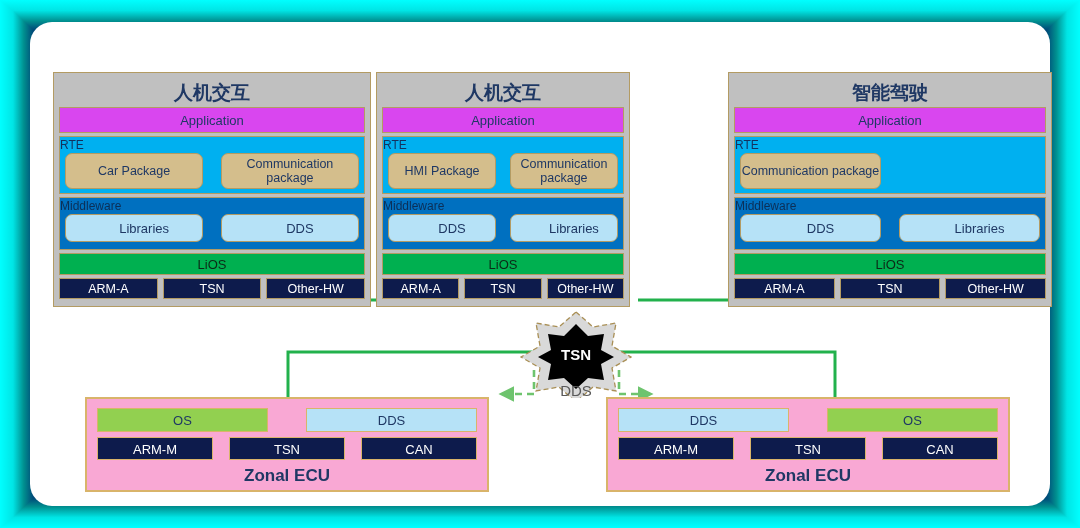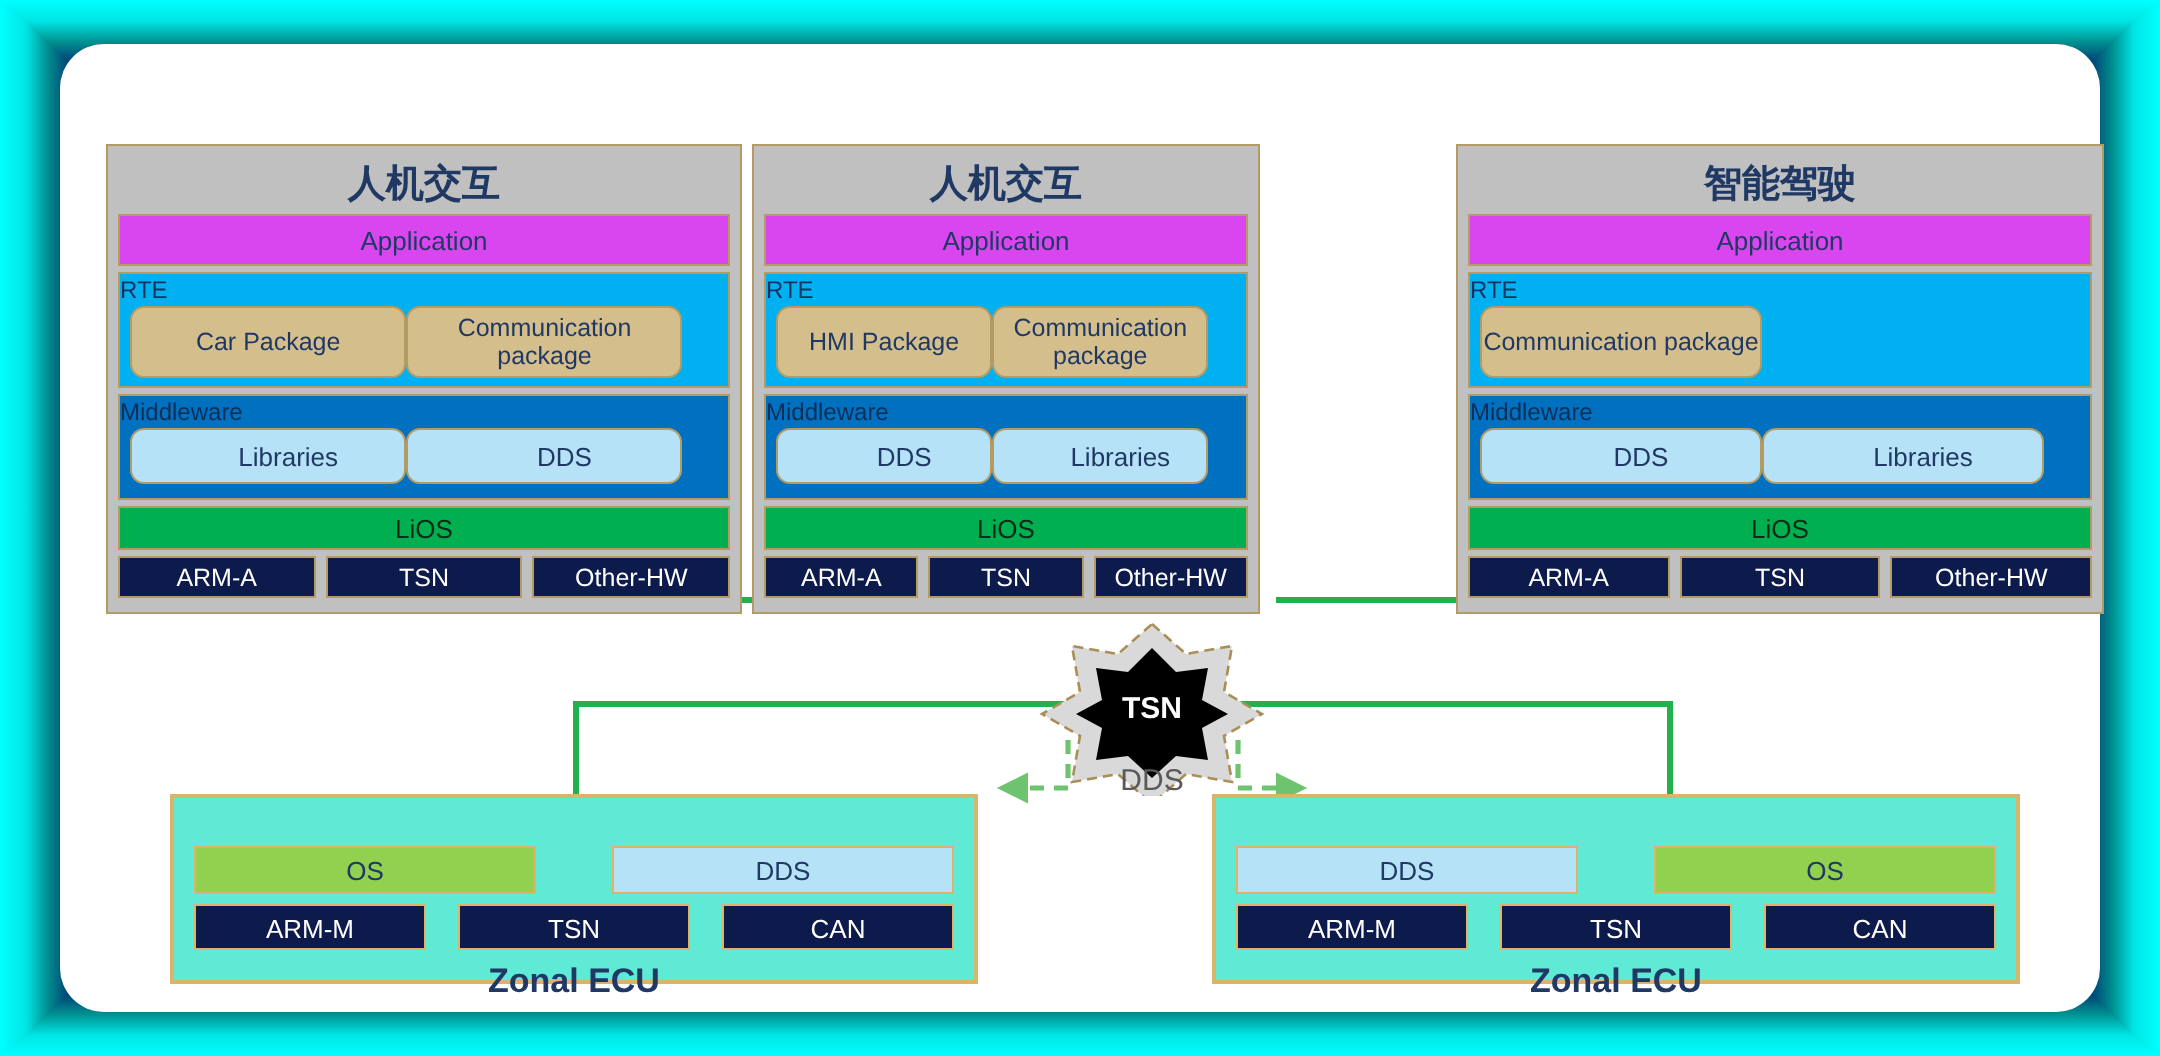--- a/index.html
+++ b/index.html
@@ -37,21 +37,21 @@
     margin-bottom:3px;position:relative;
   }
   .band-app{background:#d946ef;height:26px;line-height:26px;text-align:center;
     font-size:13px;color:#1f3864;}
   .band-rte{background:#00b0f0;height:58px;padding-top:1px;}
   .band-mw{background:#0070c0;height:53px;padding-top:1px;}
   .band-lios{background:#00b050;height:22px;line-height:22px;text-align:center;
     font-size:13px;color:#0b2a17;}
   .band-label{font-size:12px;color:#14325f;height:15px;line-height:15px;}
   .band-label.light{color:#0b2f57;}
-  .sub-row{display:flex;padding:0 5px;border-radius:10px;}
+  .sub-row{display:flex;justify-content:space-between;padding:0 5px;border-radius:10px;}
   .pkg{
     width:47%;height:36px;box-sizing:border-box;
     background:#d4be8c;border:1.2px solid #b39b63;border-radius:7px;
     display:flex;align-items:center;justify-content:center;text-align:center;
     font-size:12.5px;color:#1f3864;line-height:1.15;
   }
   .lib{
     width:47%;height:28px;box-sizing:border-box;
     background:#b6e2f7;border:1.2px solid #b39b63;border-radius:7px;
     display:flex;align-items:center;justify-content:center;
@@ -59,22 +59,22 @@
   }
   .hw-row{display:flex;justify-content:center;gap:5px;}
   .hw{
     flex:1;height:21px;line-height:21px;text-align:center;
     background:#0d1b4c;border:1.2px solid #b39b63;
     color:#ffffff;font-size:12.5px;box-sizing:border-box;
   }
   
   .ecu{
     position:absolute;top:375px;height:95px;
-    background:#5eead4;border:2px solid #d9b46a;box-sizing:border-box;
-    padding:24px 10px 0 10px;
+    background:#f9a8d4;border:2px solid #d9b46a;box-sizing:border-box;
+    padding:9px 10px 0 10px;
   }
   .ecu-row1{display:flex;justify-content:space-between;margin-bottom:5px;}
   .ecu-os{
     width:45%;height:24px;line-height:24px;text-align:center;
     background:#92d050;border:1.5px solid #d9b46a;box-sizing:border-box;
     font-size:13px;color:#1f3864;
   }
   .ecu-dds{
     width:45%;height:24px;line-height:24px;text-align:center;
     background:#b6e2f7;border:1.5px solid #d9b46a;box-sizing:border-box;

